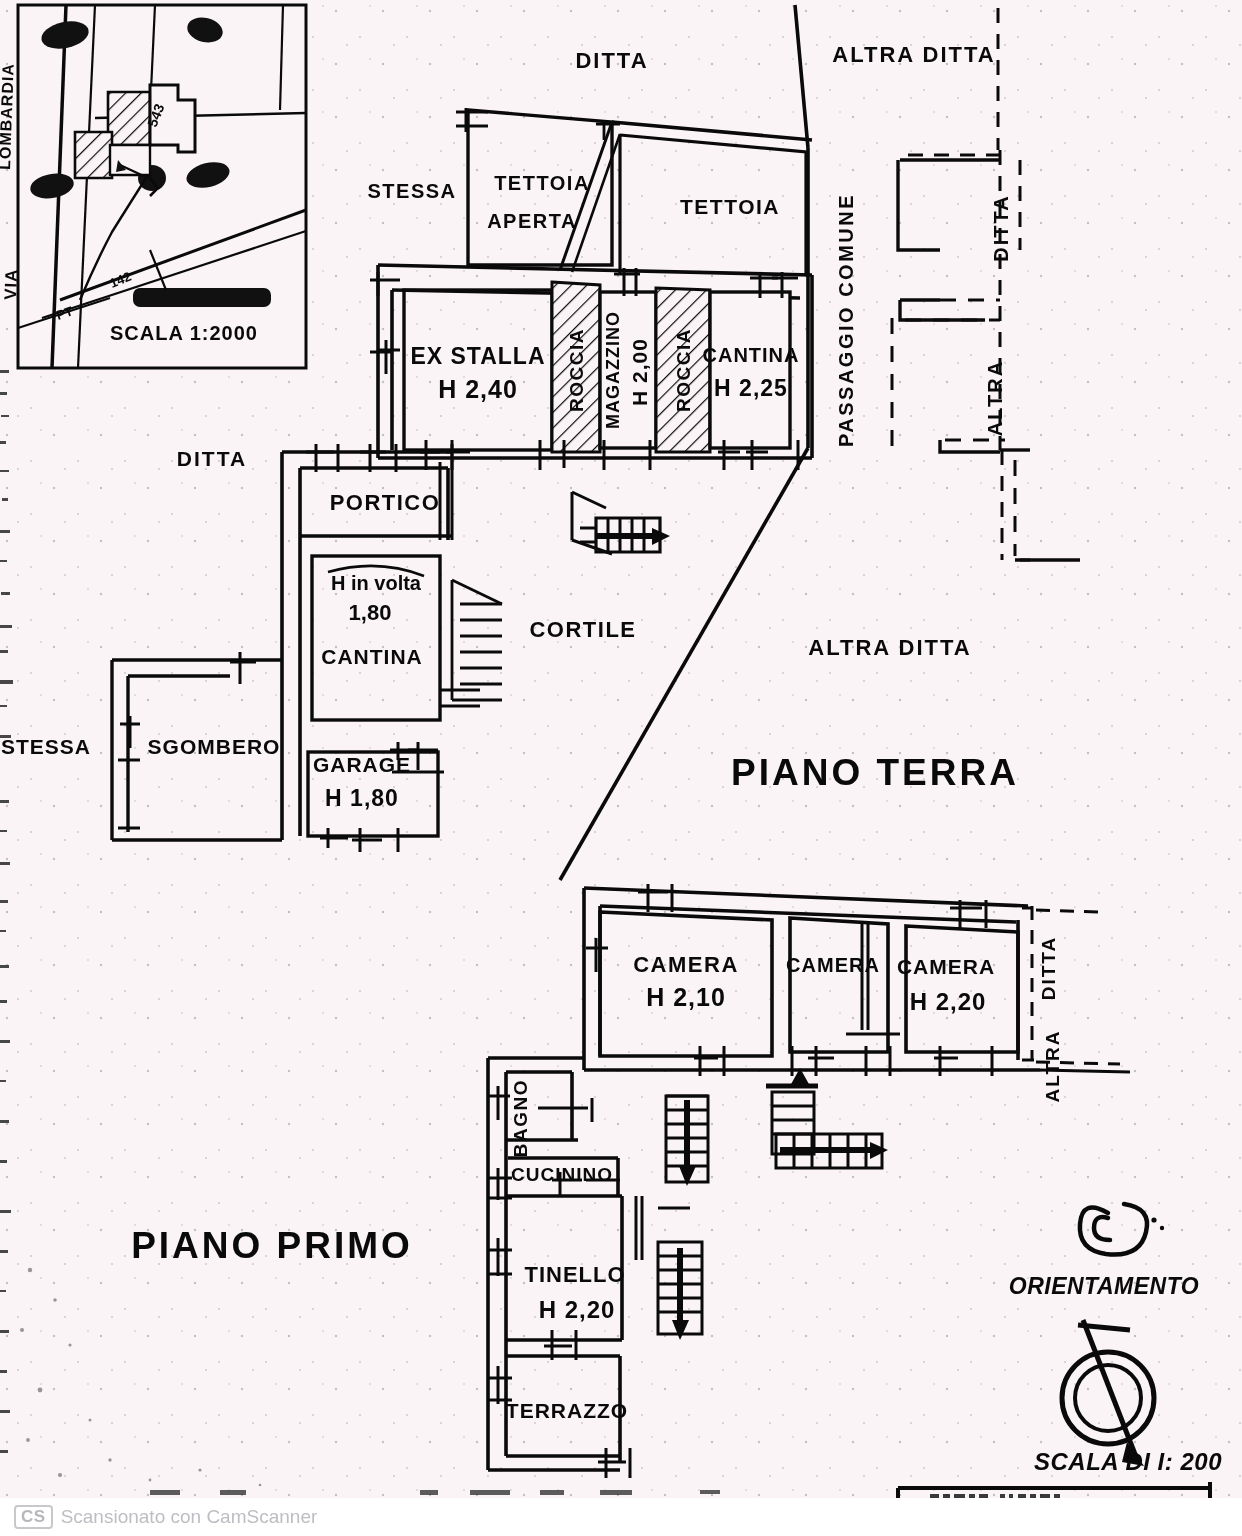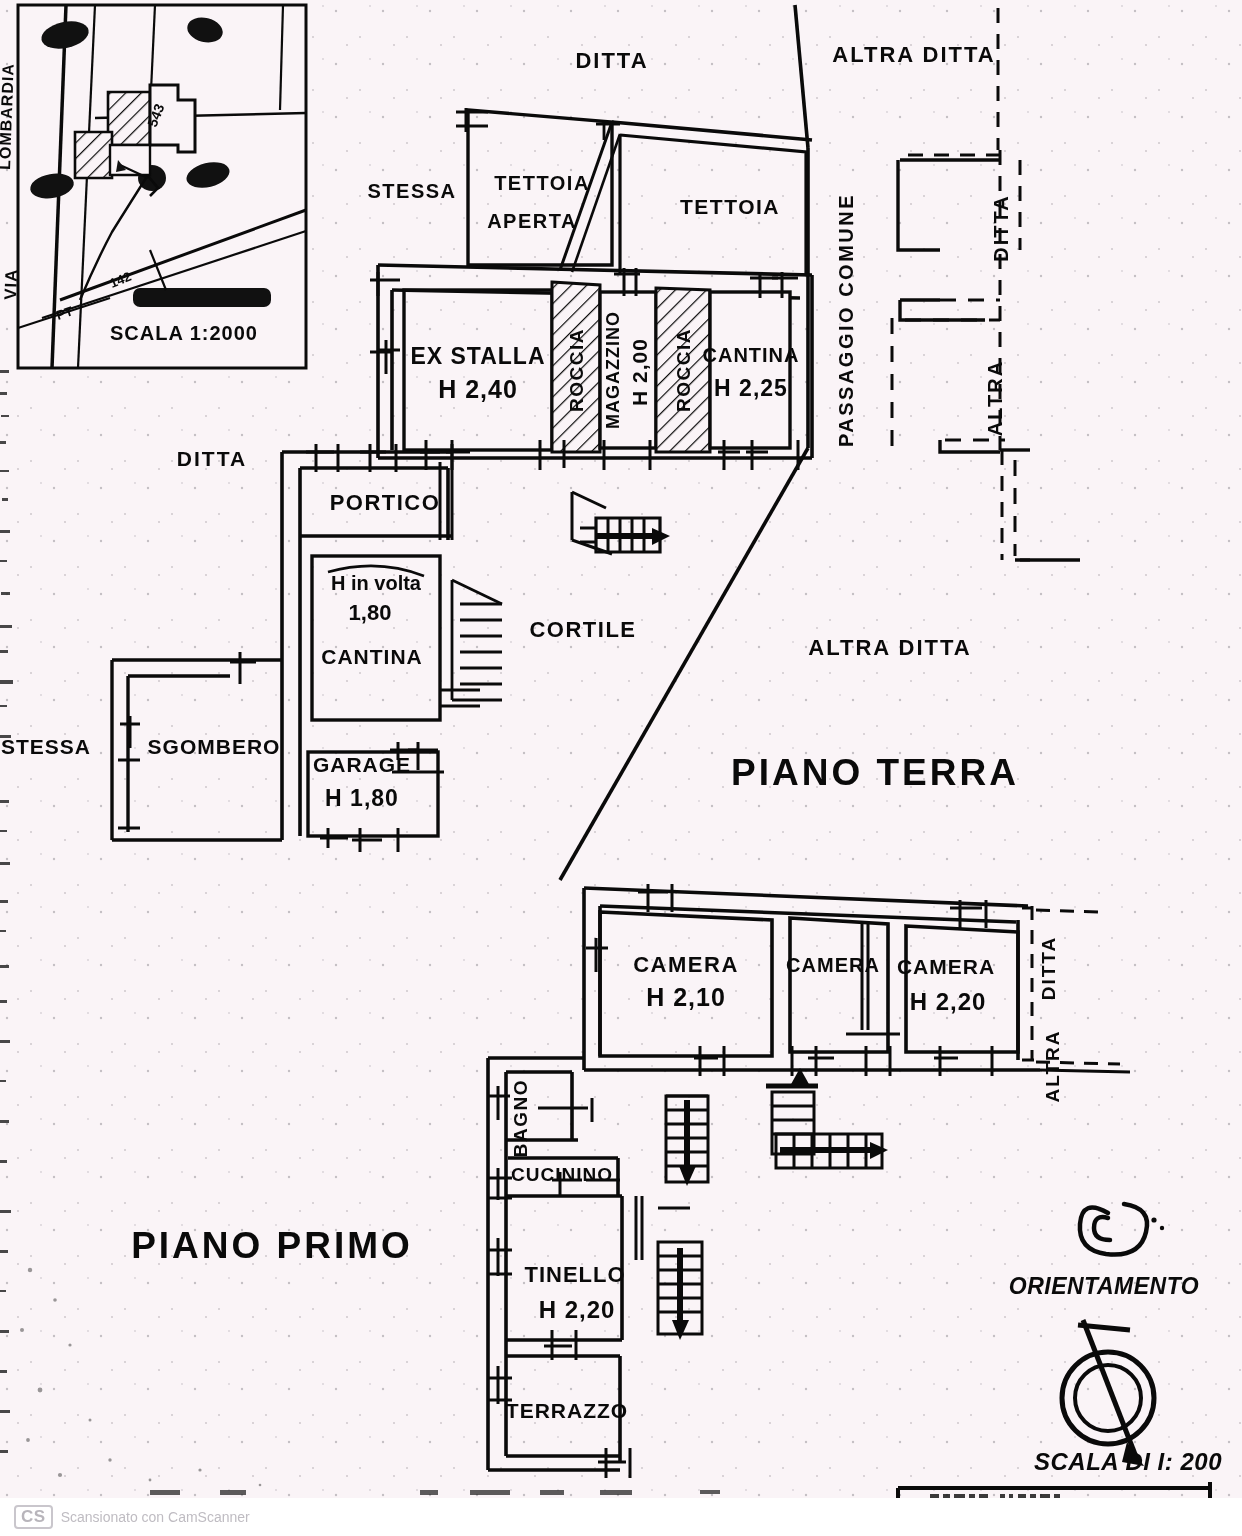--- a/index.html
+++ b/index.html
@@ -8,21 +8,21 @@
        background:#faf4f7;}
   #sheet{position:absolute;inset:0;width:1242px;height:1536px;}
   svg{position:absolute;left:0;top:0;}
   .lbl{font-family:"Liberation Sans", sans-serif;font-weight:700;fill:#0a0a0a;}
   
   #cs-bar{position:absolute;left:0;top:1498px;width:1242px;height:38px;background:#ffffff;}
   #cs-wrap{position:absolute;left:14px;top:1505px;display:flex;align-items:center;gap:8px;}
   #cs-badge{border:2px solid #c9c6cc;border-radius:4px;color:#b8b5bb;font-size:17px;
             font-weight:700;padding:1px 5px;line-height:1.05;letter-spacing:.5px;
             font-family:Liberation Sans, sans-serif;}
-  #cs-text{color:#bfbcc2;font-size:14px;font-family:"Liberation Sans", sans-serif;}
+  #cs-text{color:#bfbcc2;font-size:19px;font-family:"Liberation Sans", sans-serif;}
 </style>
 </head>
 <body>
 
 <div id="sheet">
 
 <svg width="1242" height="1536" viewBox="0 0 1242 1536">
   <defs>
     <pattern id="hatch" width="11" height="11" patternUnits="userSpaceOnUse" patternTransform="rotate(45)">
       <rect width="11" height="11" fill="#faf4f7"></rect>

